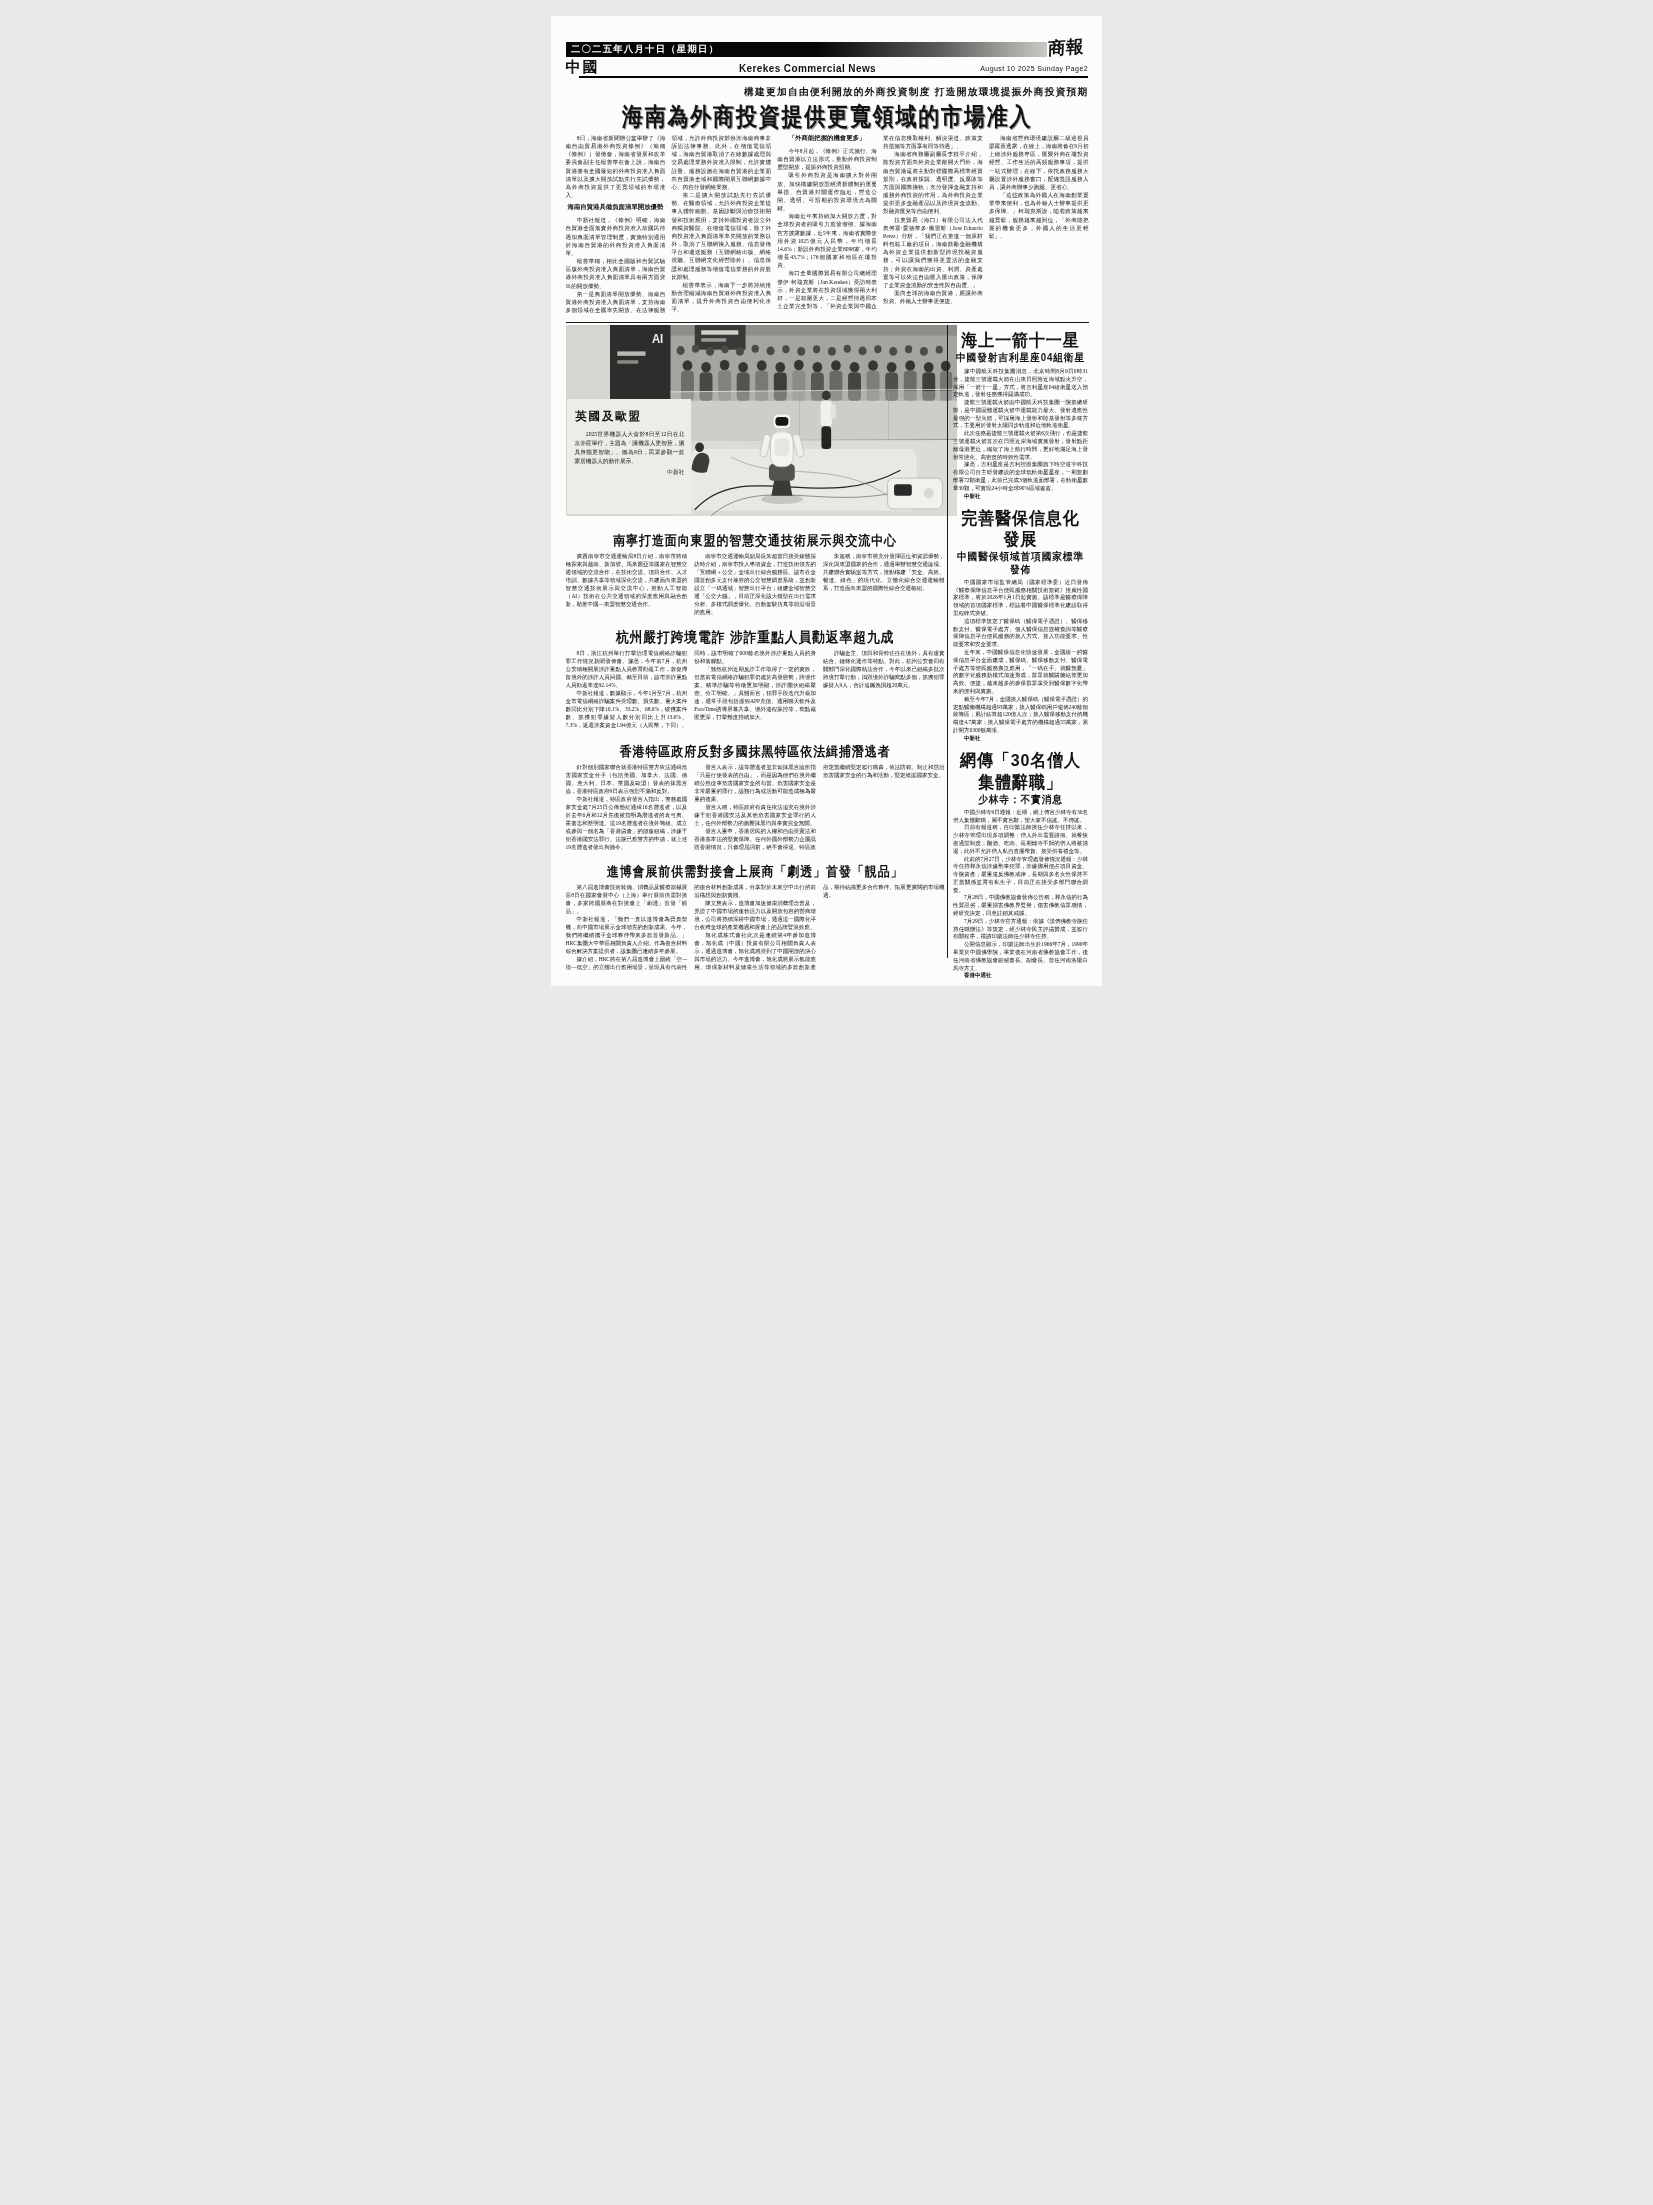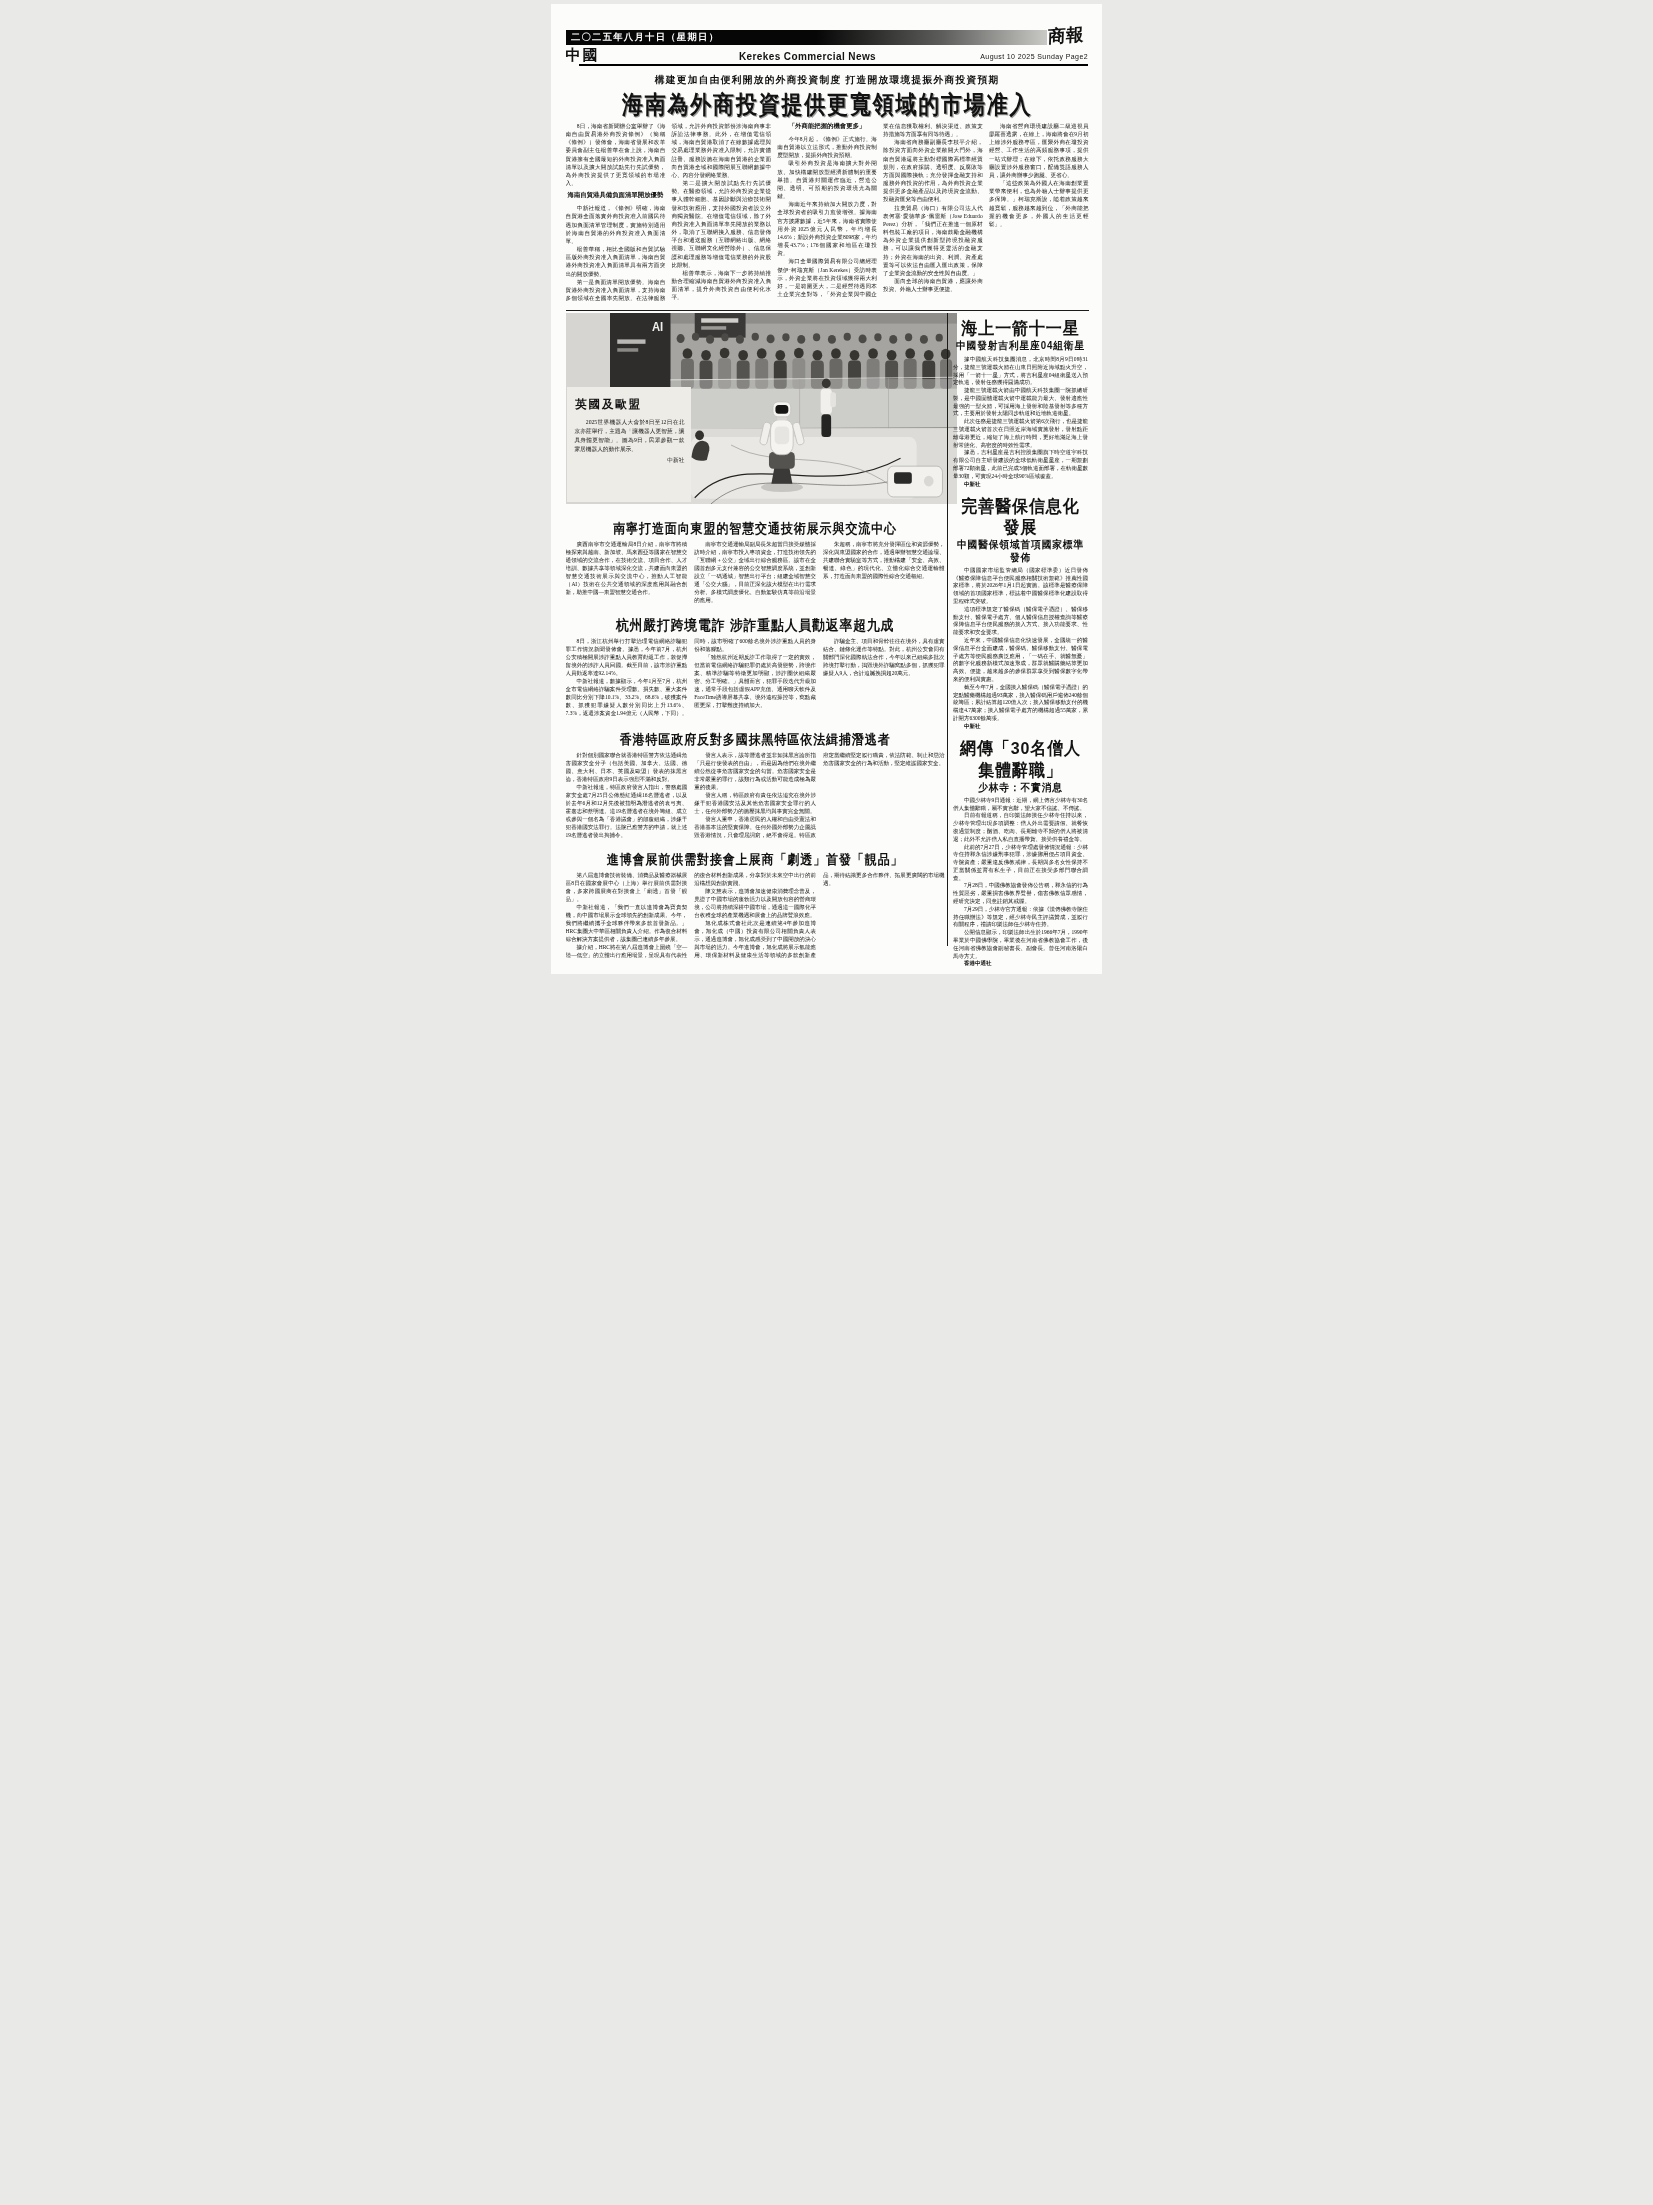--- a/index.html
+++ b/index.html
@@ -1,34 +1,34 @@
 <!DOCTYPE html>
 <html style="font-size:7px"><head>
 <meta charset="utf-8">
 <style>
   html,body{margin:0;padding:0;background:#e9e9e7;}
-  .page{position:relative;width:551px;height:970px;margin:4px auto;background:#fcfcfa;
+  .page{position:relative;width:551px;height:970px;margin:16px auto;background:#fcfcfa;
         font-family:"Liberation Serif",serif;color:#121212;overflow:hidden;}
   
   .date-bar{position:absolute;left:14.6px;top:25.6px;width:481px;height:15px;
     background:linear-gradient(90deg,#060606 0%,#060606 52%,#5c5c5a 78%,#c9c9c6 100%);
     color:#fff;font-family:"Liberation Sans",sans-serif;font-weight:bold;
     font-size:9.3px;line-height:15px;padding-left:5.3px;letter-spacing:1.3px;box-sizing:border-box;}
   .brand-logo{position:absolute;left:497px;top:21px;width:42px;height:21px;
     font-family:"Liberation Serif",serif;font-weight:bold;font-size:17.6px;line-height:21px;
     transform:skewX(-6deg) rotate(-4deg);letter-spacing:0.4px;}
   .section-cn{position:absolute;left:14.6px;top:42px;font-family:"Liberation Sans",sans-serif;
     font-weight:bold;font-size:15px;letter-spacing:1.8px;}
   .paper-en{position:absolute;left:146px;top:47px;width:221px;text-align:center;
     font-family:"Liberation Sans",sans-serif;font-weight:bold;font-size:10px;letter-spacing:0.4px;}
   .date-en{position:absolute;left:348px;top:49px;width:189px;text-align:right;
     font-family:"Liberation Sans",sans-serif;font-size:7px;letter-spacing:0.4px;}
   .head-rule{position:absolute;left:28px;top:60px;width:509px;height:1.8px;background:#000;}
   
-  .kicker{position:absolute;left:14.6px;top:70px;width:523px;text-align:center;
+  .kicker{position:absolute;left:14.6px;top:70px;width:523px;text-align:right;
     font-family:"Liberation Sans",sans-serif;font-weight:bold;font-size:9.7px;letter-spacing:1.3px;}
   .lead-headline{position:absolute;left:14.6px;top:84px;width:523px;text-align:center;
     font-family:"Liberation Sans",sans-serif;font-weight:900;font-size:21px;letter-spacing:1.8px;
     transform:scaleY(1.18);transform-origin:top center;text-shadow:1.1px 1.1px 0 #9d9d9b;}
   .lead-cols{position:absolute;left:14.6px;top:118px;width:523px;height:183px;
     column-count:5;column-gap:6.2px;column-fill:auto;overflow:hidden;}
   .cols p,.lead-cols p{margin:0;text-indent:2em;font-size:5.6px;line-height:1.46;text-align:justify;}
   h3.subhead{margin:4px 0;text-indent:0;text-align:center;font-size:6.4px;
     font-family:"Liberation Sans",sans-serif;font-weight:bold;}
   p.credit{text-align:right;text-indent:0;font-family:"Liberation Sans",sans-serif;font-weight:bold;}

